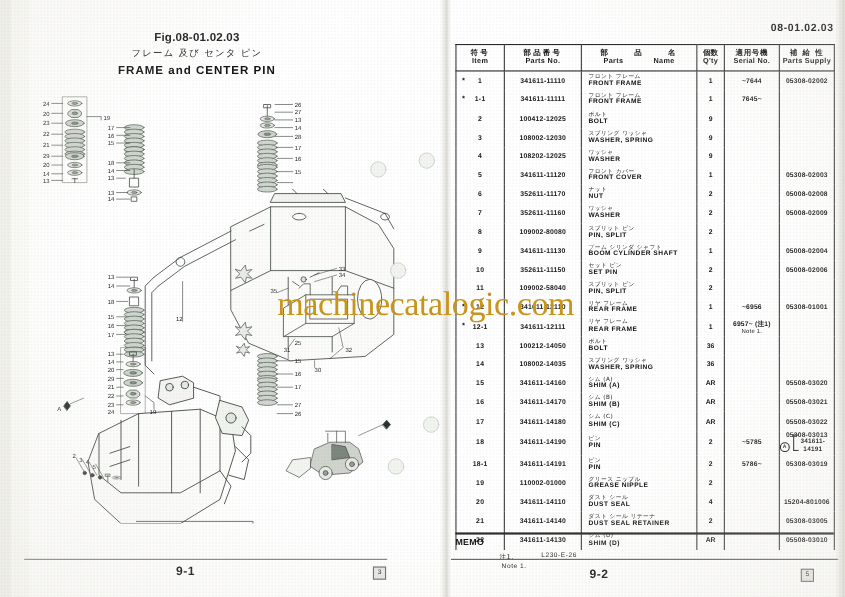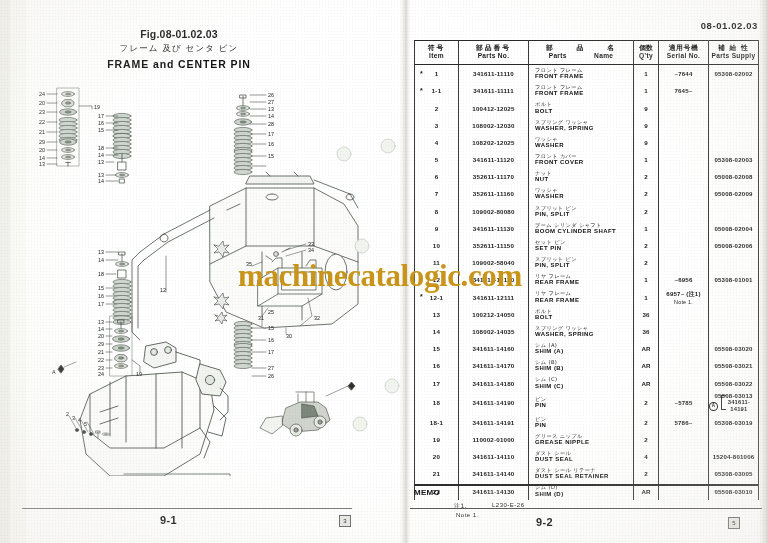--- a/index.html
+++ b/index.html
@@ -97,22 +97,22 @@
   .brace{position:absolute;left:12px;top:3px;width:4px;height:13px;
          border-left:.8px solid #333;border-top:.8px solid #333;border-bottom:.8px solid #333;}
   #tbl-bottom{position:absolute;left:4px;width:344px;height:1.6px;background:#2a2a2a;}
 
   #memo{position:absolute;left:4px;font-size:8px;font-weight:bold;letter-spacing:.3px;color:#111;}
   .memo-line{position:absolute;font-size:6px;letter-spacing:.5px;color:#1b1b1b;}
   .memo-jp{font-family:"DejaVu Sans",sans-serif;}
 
   
   #watermark{
-    position:absolute;left:238px;top:258px;
-    font-size:31px;font-weight:bold;letter-spacing:-.4px;
+    position:absolute;left:252px;top:258px;
+    font-size:31px;font-weight:normal;letter-spacing:-.4px;
     color:#c9941a;font-family:"Liberation Serif", serif;
     white-space:nowrap;pointer-events:none;
   }
   
   #noise{position:absolute;inset:0;opacity:.045;pointer-events:none;
     background-image:radial-gradient(#000 .5px, transparent .6px);
     background-size:3px 3px;}
 </style>
 </head>
 <body>

